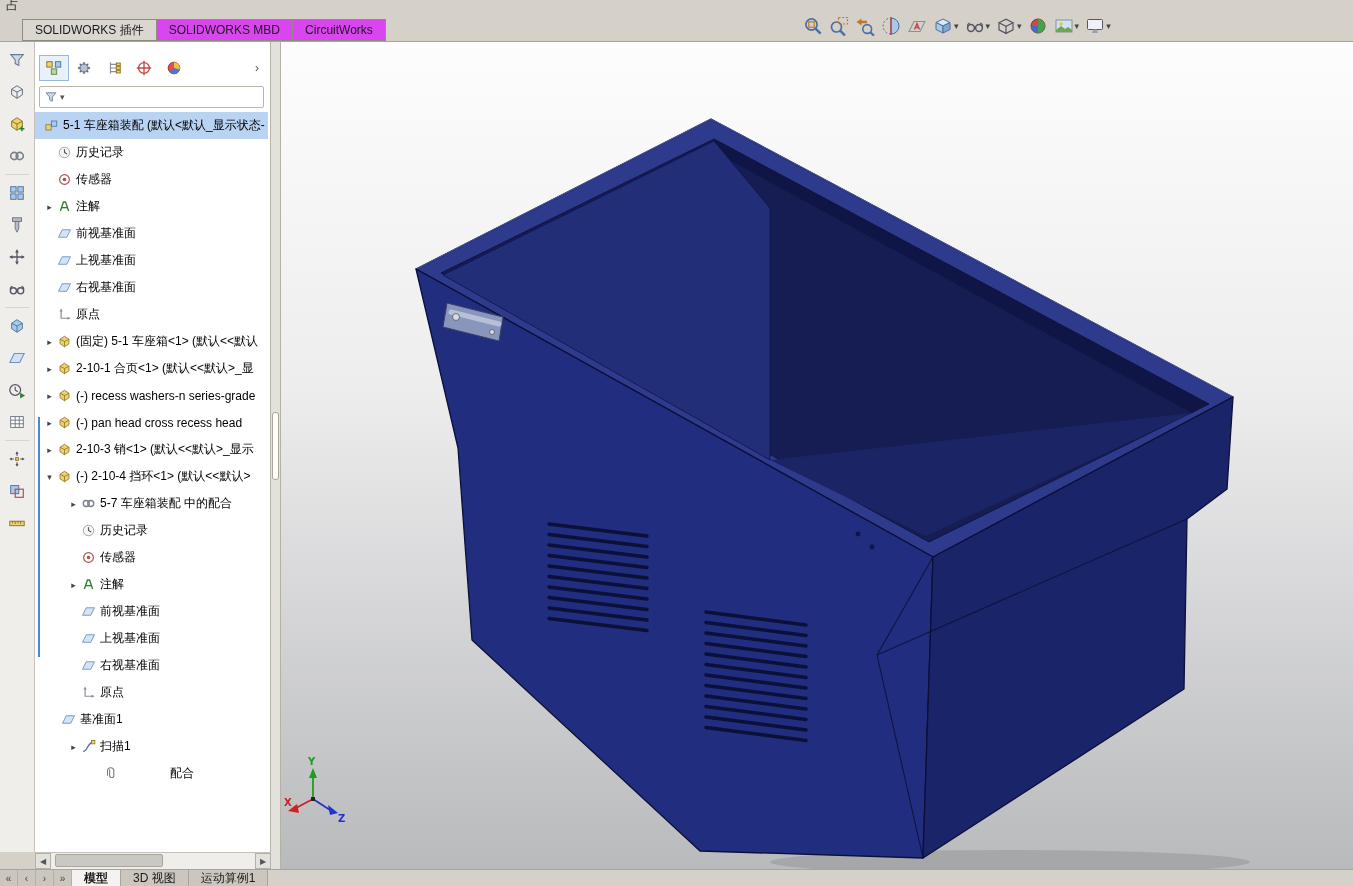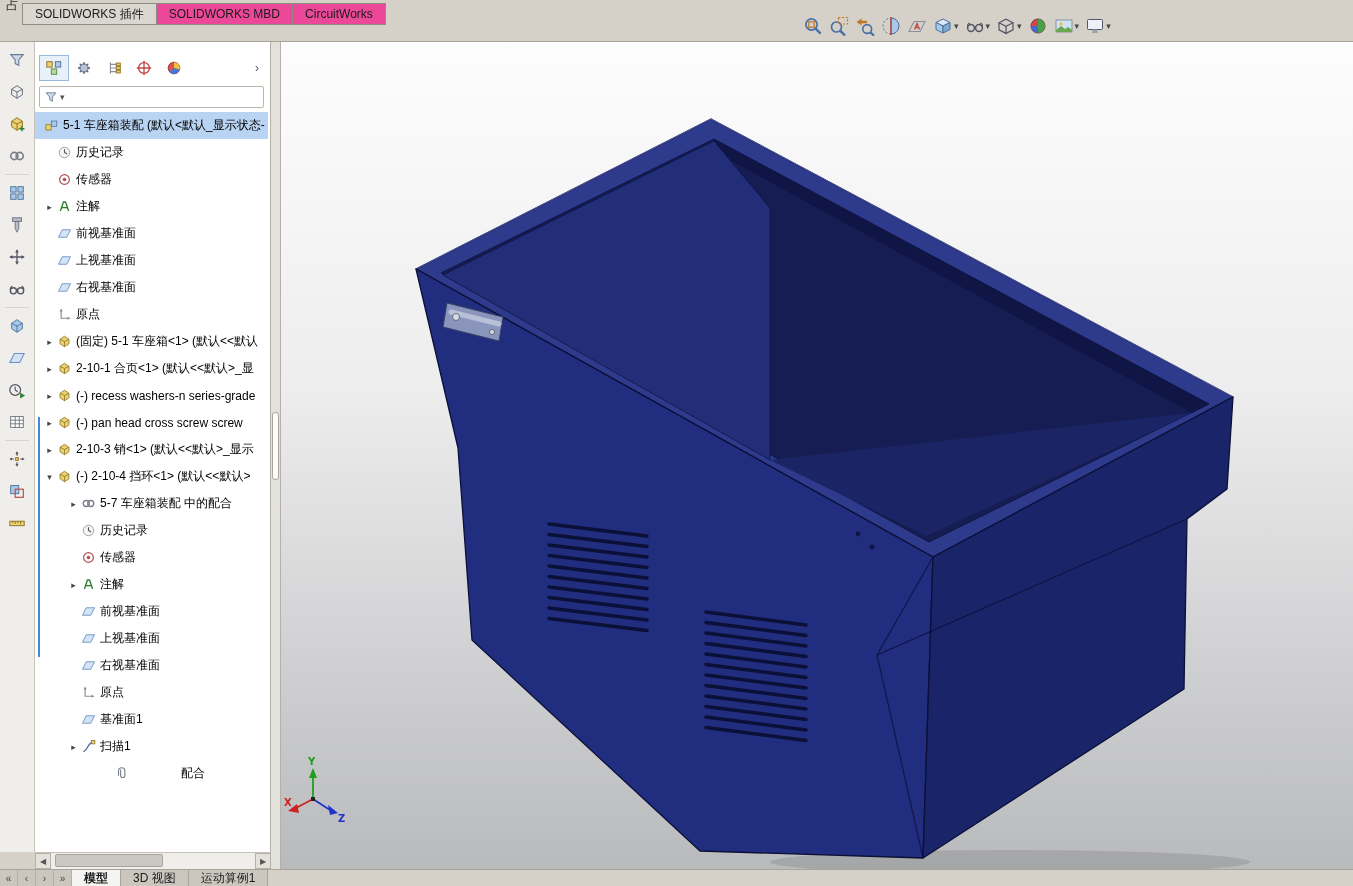--- a/index.html
+++ b/index.html
@@ -8,22 +8,22 @@
     font-family: "Liberation Sans", sans-serif;
     position: relative;
     background: #d5d1c9;
     font-size: 12px;
     color: #1a1a1a;
   }
 
   
   .ribbon { position: absolute; top: 0; left: 0; width: 100%; height: 42px; background: #d5d1c9; border-bottom: 1px solid #a8a49b; z-index: 20; }
   .clipped-char { position: absolute; top: -4px; left: 6px; font-size: 13px; color: #333; }
-  .ribbon-tabs { position: absolute; left: 22px; top: 3px; display: flex; }
-  .ribbon-tab { height: 22px; line-height: 20px; padding: 0 12px; font-size: 12px; background: #ec4899; border: 1px solid #8f8b83; border-right: none; cursor: default; }
+  .ribbon-tabs { position: absolute; left: 22px; top: 19px; display: flex; }
+  .ribbon-tab { height: 22px; line-height: 20px; padding: 0 12px; font-size: 12px; background: #d946ef; border: 1px solid #8f8b83; border-right: none; cursor: default; }
   .ribbon-tab:last-child { border-right: 1px solid #8f8b83; }
   .ribbon-tab.active { background: #dad7d0; }
 
   #headsup { position: absolute; left: 800px; top: 14px; display: flex; align-items: center; z-index: 25; }
   .hu-btn { display: flex; align-items: center; padding: 2px 3px; border-radius: 2px; cursor: default; }
   .hu-caret { font-size: 9px; color: #444; margin-left: 1px; }
   .icn { display: inline-flex; align-items: center; justify-content: center; }
 
   
   .left-toolbar { position: absolute; left: 0; top: 42px; width: 35px; height: 810px; background: #f0eeea; border-right: 1px solid #c6c2ba; z-index: 15; }
@@ -569,21 +569,21 @@
         <span class="tlabel">(-) recess washers-n series-grade</span>
       </div>
       <div class="tree-row" style="padding-left: 8px;">
         <span class="arrow">▸</span>
         <span class="icn">
           <svg viewBox="0 0 20 20" width="15" height="15">
             <path d="M4 7 L10 3 L16 7 L16 13 L10 17 L4 13 Z" fill="#ead173" stroke="#8a6d1c"></path>
             <path d="M4 7 L10 10 L16 7 M10 10 V17" fill="none" stroke="#8a6d1c"></path>
           </svg>
         </span>
-        <span class="tlabel">(-) pan head cross screw screw</span>
+        <span class="tlabel">(-) pan head cross recess head</span>
       </div>
       <div class="tree-row" style="padding-left: 8px;">
         <span class="arrow">▸</span>
         <span class="icn">
           <svg viewBox="0 0 20 20" width="15" height="15">
             <path d="M4 7 L10 3 L16 7 L16 13 L10 17 L4 13 Z" fill="#ead173" stroke="#8a6d1c"></path>
             <path d="M4 7 L10 10 L16 7 M10 10 V17" fill="none" stroke="#8a6d1c"></path>
           </svg>
         </span>
         <span class="tlabel">2-10-3 销&lt;1&gt; (默认&lt;&lt;默认&gt;_显示</span>
@@ -669,40 +669,40 @@
         <span class="arrow"></span>
         <span class="icn">
           <svg viewBox="0 0 20 20" width="15" height="15">
             <path d="M5.5 3.5 V15 H16.5" fill="none" stroke="#8a8f99" stroke-width="1.6"></path>
             <path d="M5.5 2 L3.4 6 h4.2 Z" fill="#8a8f99"></path>
             <path d="M18 15 L14 12.9 v4.2 Z" fill="#8a8f99"></path>
           </svg>
         </span>
         <span class="tlabel">原点</span>
       </div>
-      <div class="tree-row" style="padding-left: 32px;">
+      <div class="tree-row" style="padding-left: 12px;">
         <span class="arrow"></span>
         <span class="icn">
           <svg viewBox="0 0 20 20" width="15" height="15">
             <path d="M2 15 L7 5 H18 L13 15 Z" fill="#cfe0f4" fill-opacity="0.9" stroke="#6b93c4" stroke-width="1.2"></path>
           </svg>
         </span>
         <span class="tlabel">基准面1</span>
       </div>
       <div class="tree-row" style="padding-left: 32px;">
         <span class="arrow">▸</span>
         <span class="icn">
           <svg viewBox="0 0 20 20" width="15" height="15">
             <path d="M3 16.5 C9 16.5 8.5 4 17 4" fill="none" stroke="#4a6f9a" stroke-width="1.8"></path>
             <rect x="14" y="2" width="4.5" height="4.5" fill="#ead173" stroke="#8a6d1c"></rect>
           </svg>
         </span>
         <span class="tlabel">扫描1</span>
       </div>
-      <div class="tree-row" style="padding-left: 19px; gap: 47px;">
+      <div class="tree-row" style="padding-left: 8px; gap: 47px;">
         <span class="arrow"></span>
         <span class="icn">
           <svg viewBox="0 0 20 20" width="15" height="15">
             <path d="M7.5 4.5 v8 a2.8 2.8 0 0 0 5.6 0 V6.5 a4.2 4.2 0 0 0 -8.4 0 v6.5" fill="none" stroke="#7a7f8a" stroke-width="1.5"></path>
           </svg>
         </span>
         <span class="tlabel">配合</span>
       </div>
       <div class="subtree-line" style="top: 305.2px; height: 239.8px;"></div>
     </div>

